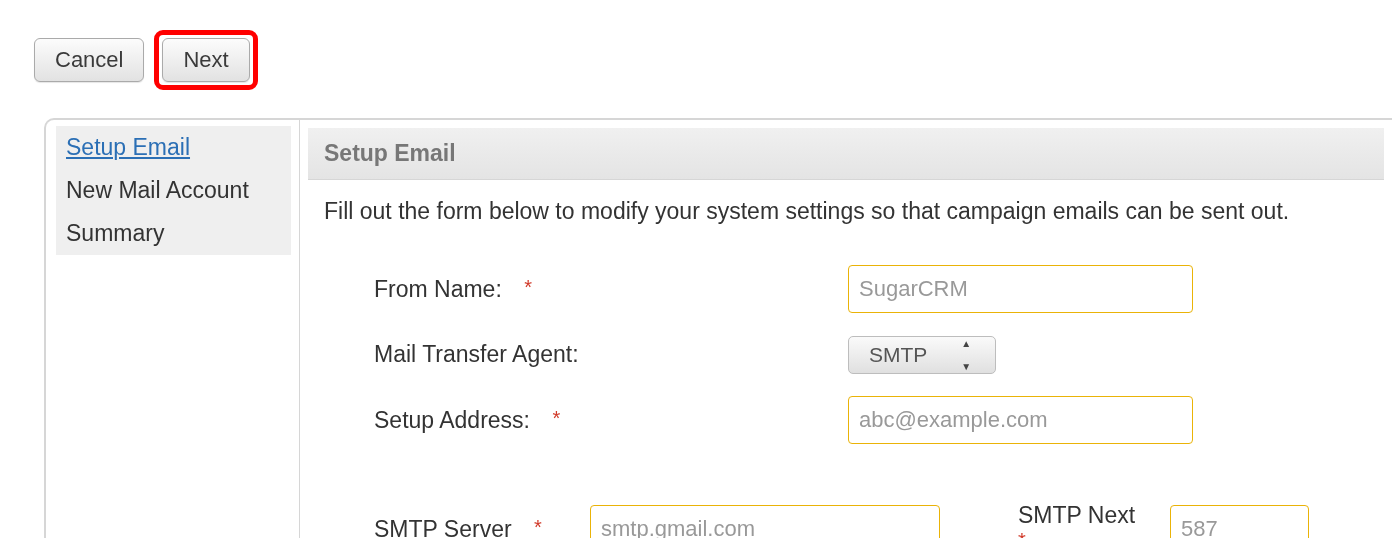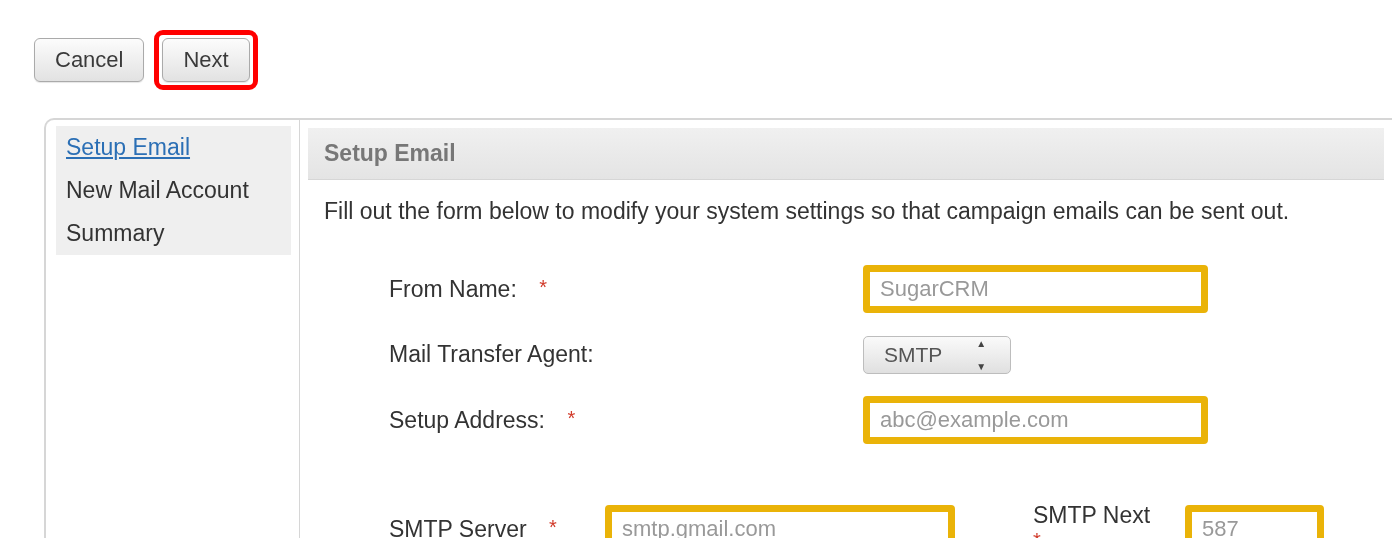--- a/index.html
+++ b/index.html
@@ -77,21 +77,20 @@
       color: #333;
       padding: 18px 16px 30px 16px;
     }
     .form {
       padding: 0 16px 20px 50px;
     }
     .form-row {
       display: flex;
       align-items: center;
       padding: 10px 0;
-      margin-left: 15px;
     }
     .form-label {
       width: 490px;
       font-size: 23px;
       color: #333;
     }
     .form-row.dense .form-label,
     .form-row.dense .form-label2 {
       font-size: 23px;
     }
@@ -100,21 +99,21 @@
     }
     .req {
       color: #d13a2a;
       font-size: 20px;
       vertical-align: top;
     }
     .text-input {
       font-size: 22px;
       color: #999;
       padding: 6px 10px;
-      border: 7px solid #eab308;
+      border: 1px solid #eab308;
       border-radius: 4px;
       width: 345px;
       height: 48px;
     }
     .select-wrap {
       display: inline-flex;
       align-items: center;
       background: linear-gradient(#fafafa, #e0e0e0);
       border: 1px solid #bdbdbd;
       border-radius: 5px;

